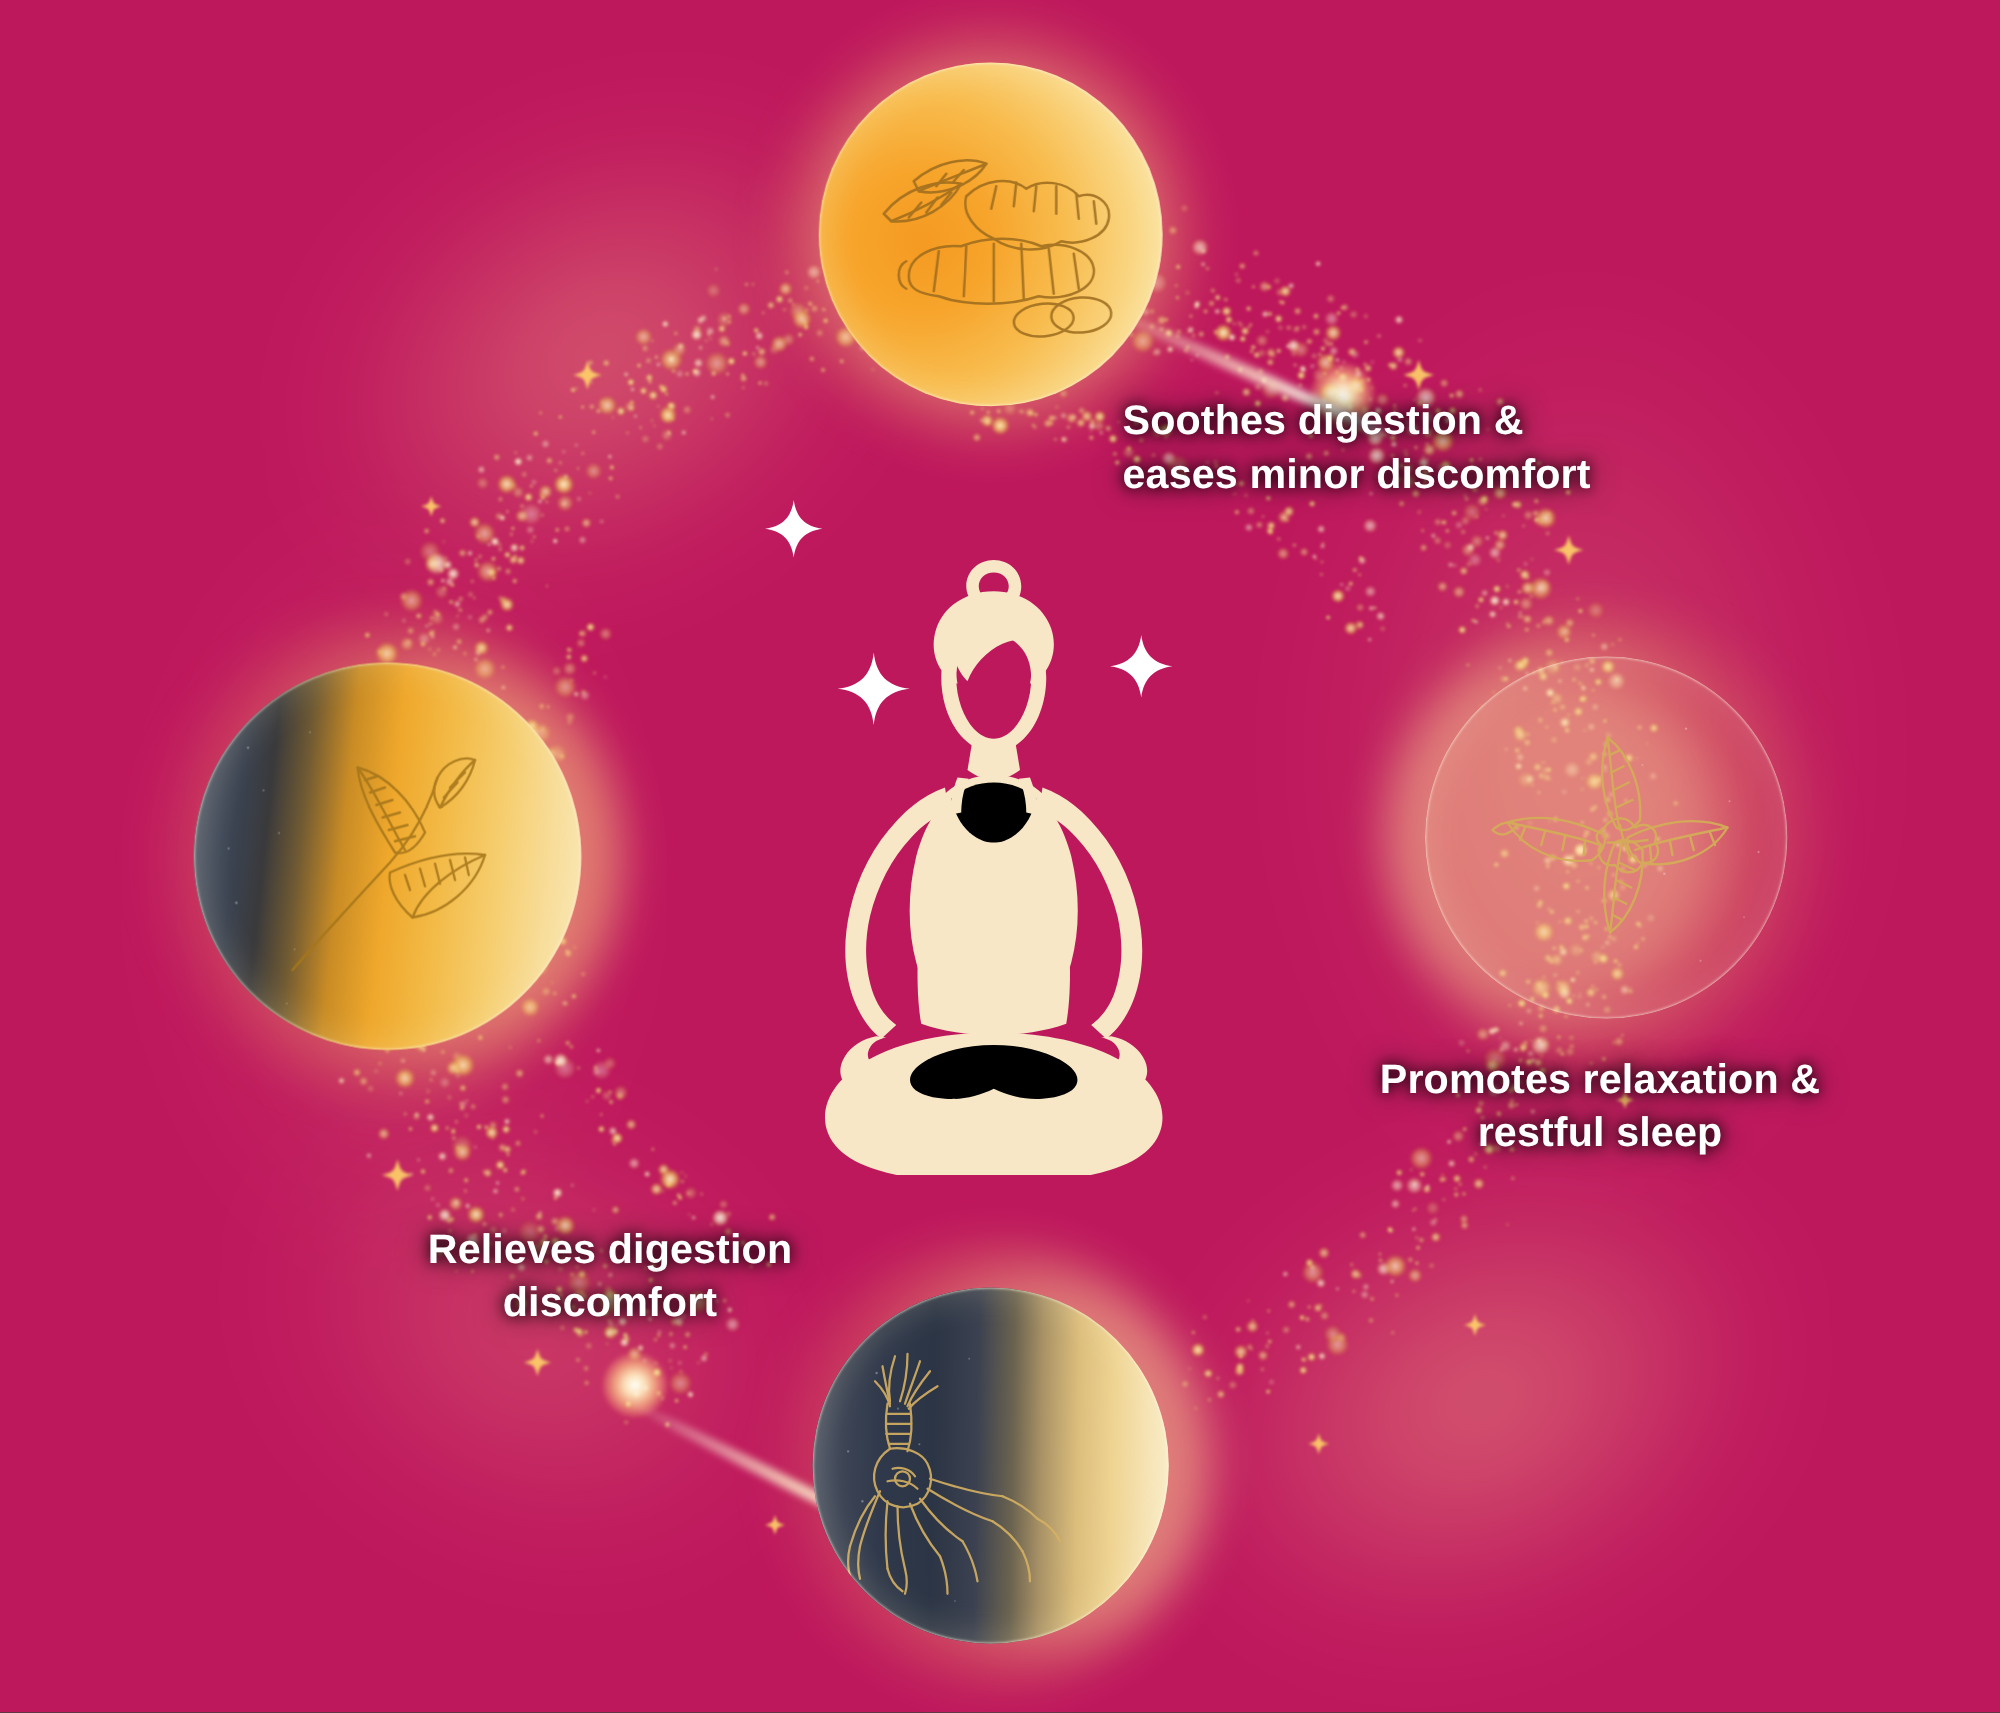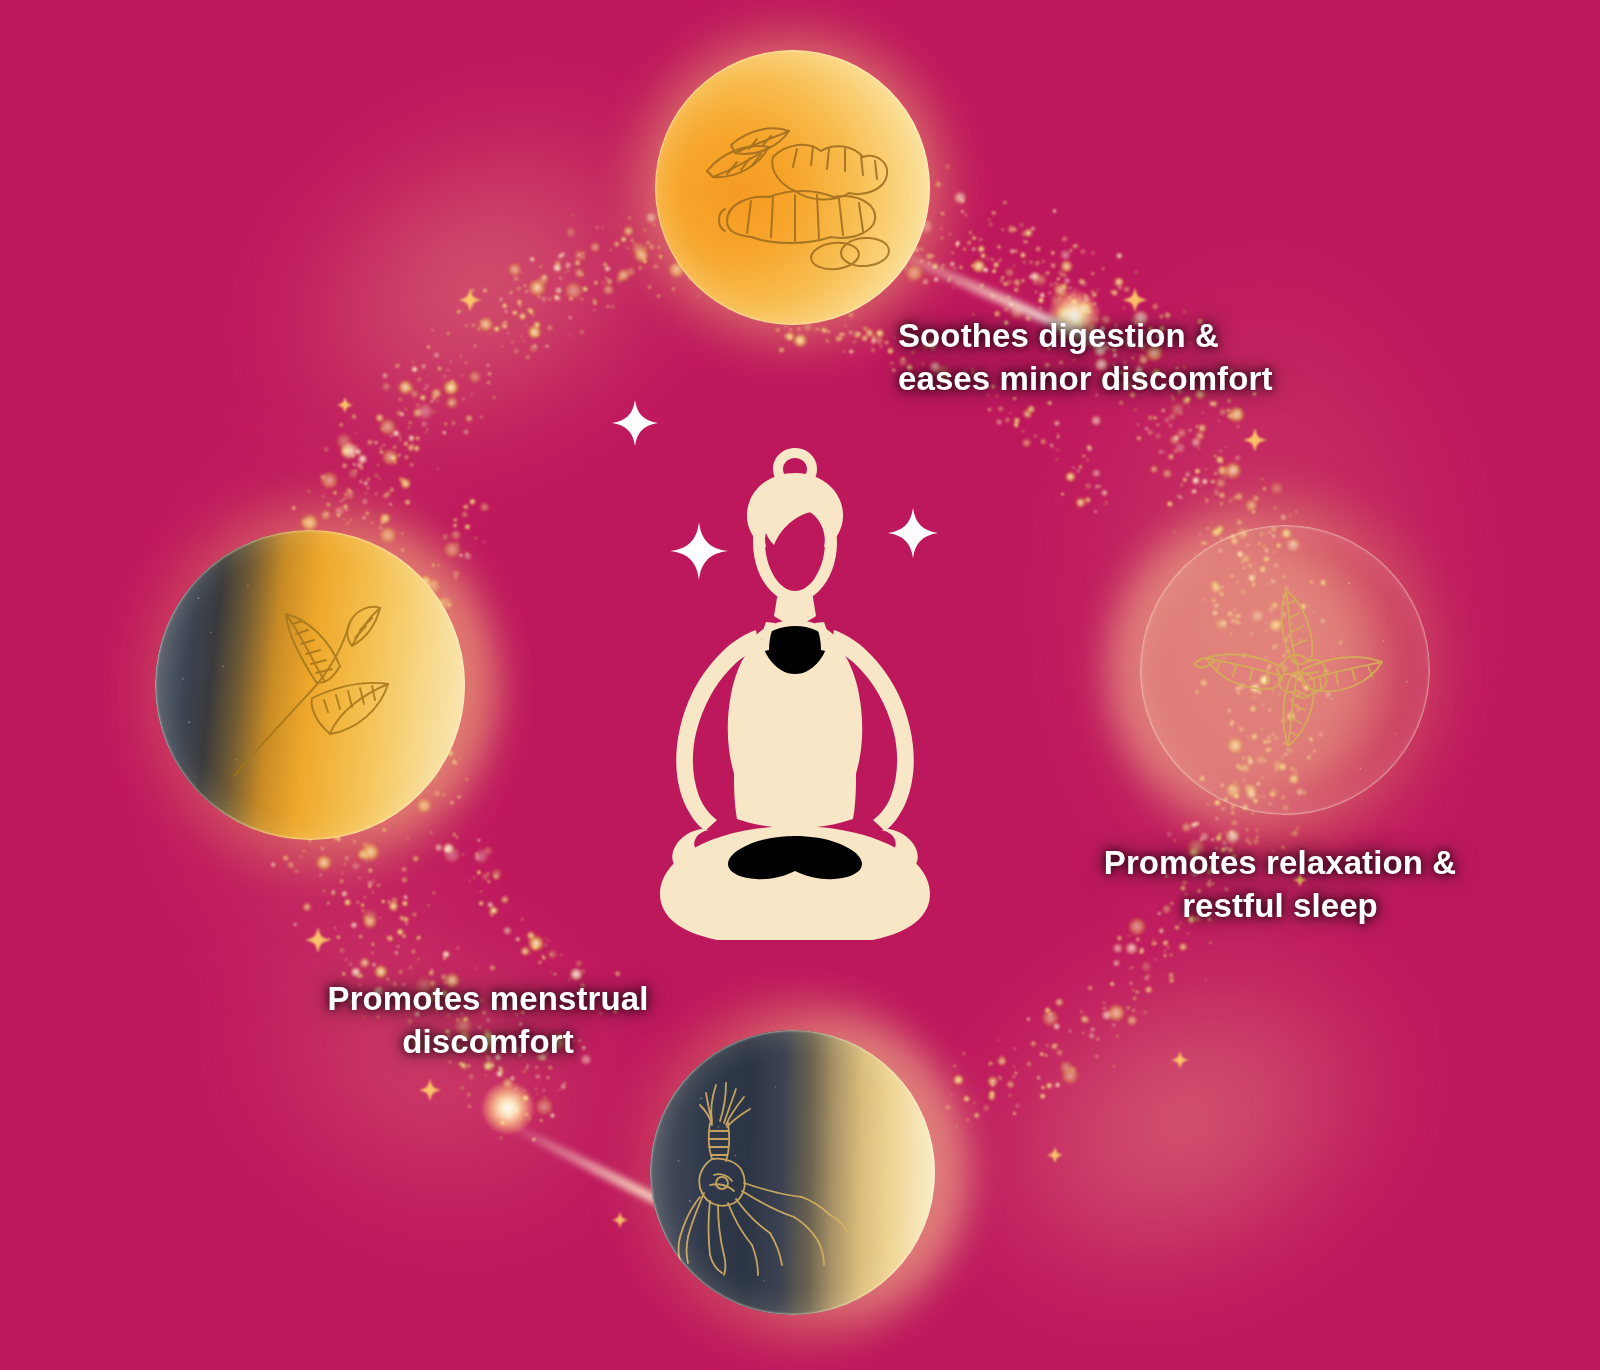--- a/index.html
+++ b/index.html
@@ -2299,16 +2299,16 @@
       </svg>
   </div>
 
   <div class="label" style="left:898px; top:315px; text-align:left;">Soothes digestion &amp;
 eases minor discomfort</div>
 
 
   <div class="label" style="left:1070px; top:824px; width:420px; text-align:center;margin-top:18px;">Promotes relaxation &amp;
 restful sleep</div>
 
-  <div class="label" style="left:308px; top:978px; width:360px; text-align:center;">Promotes menstrual
+  <div class="label" style="left:308px; top:978px; width:360px; text-align:center;">Relieves digestion
 discomfort</div>
 
 </div>
 
 </body></html>

